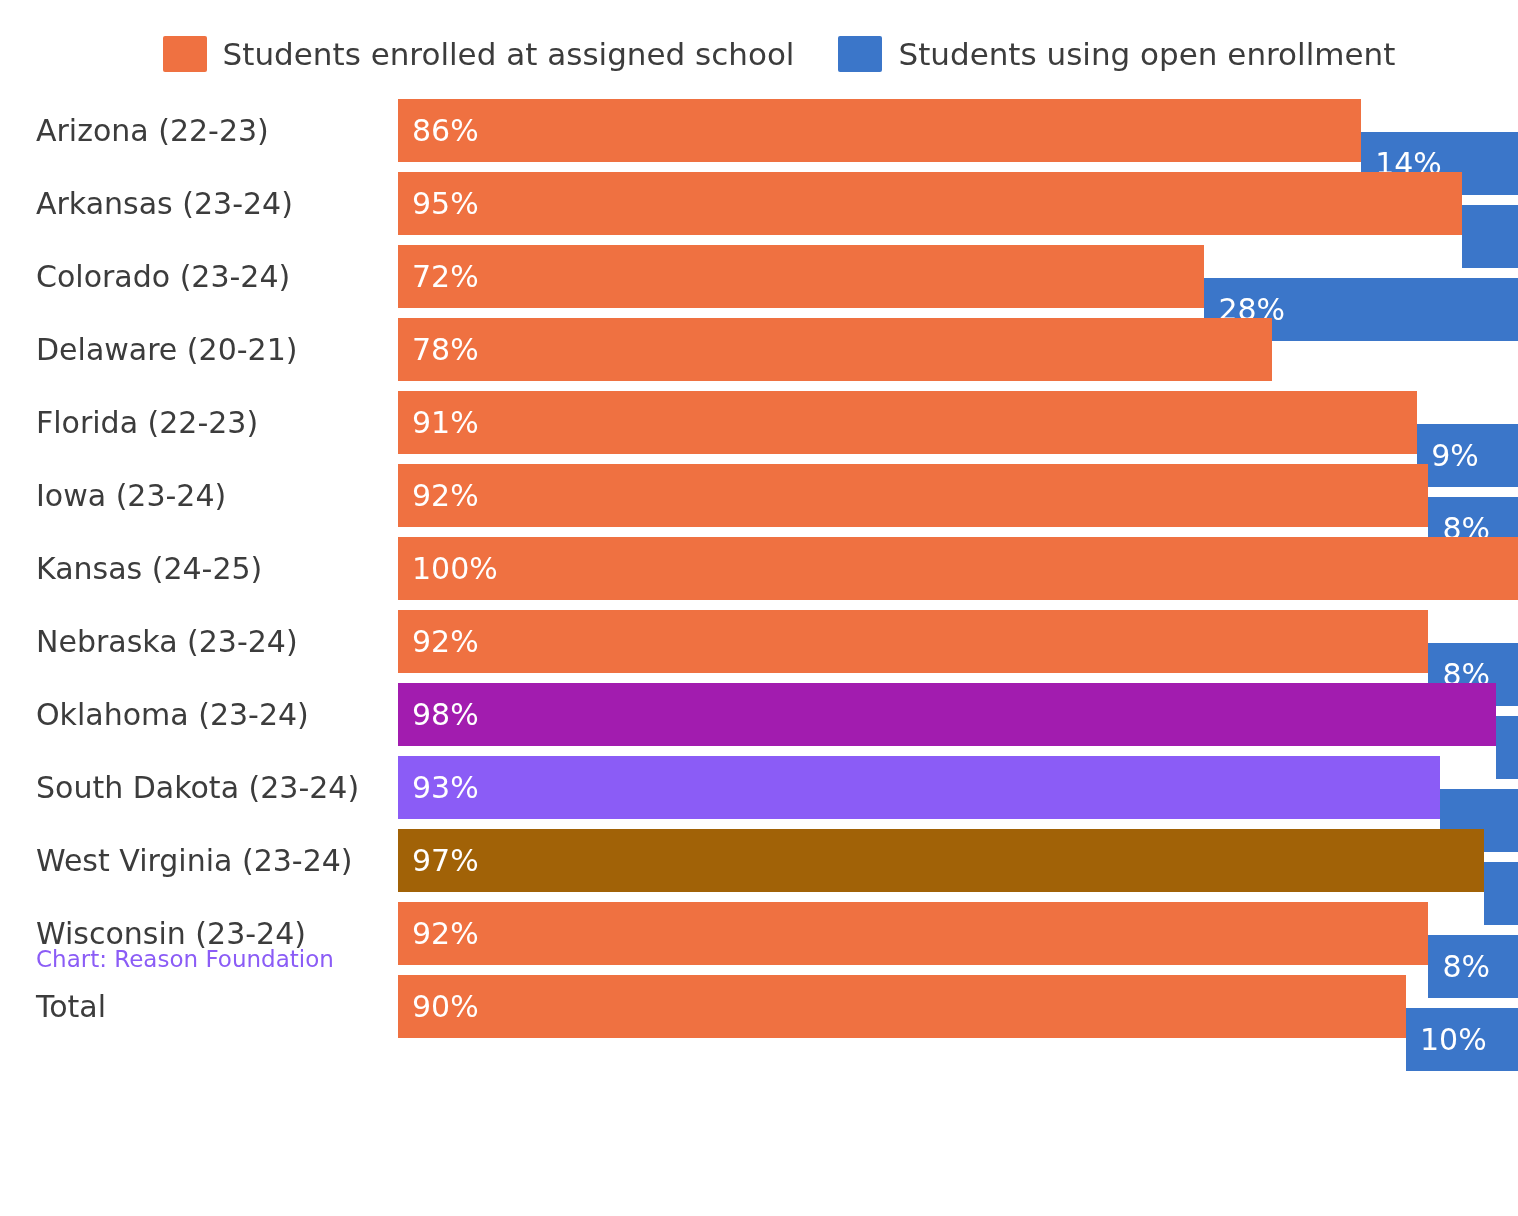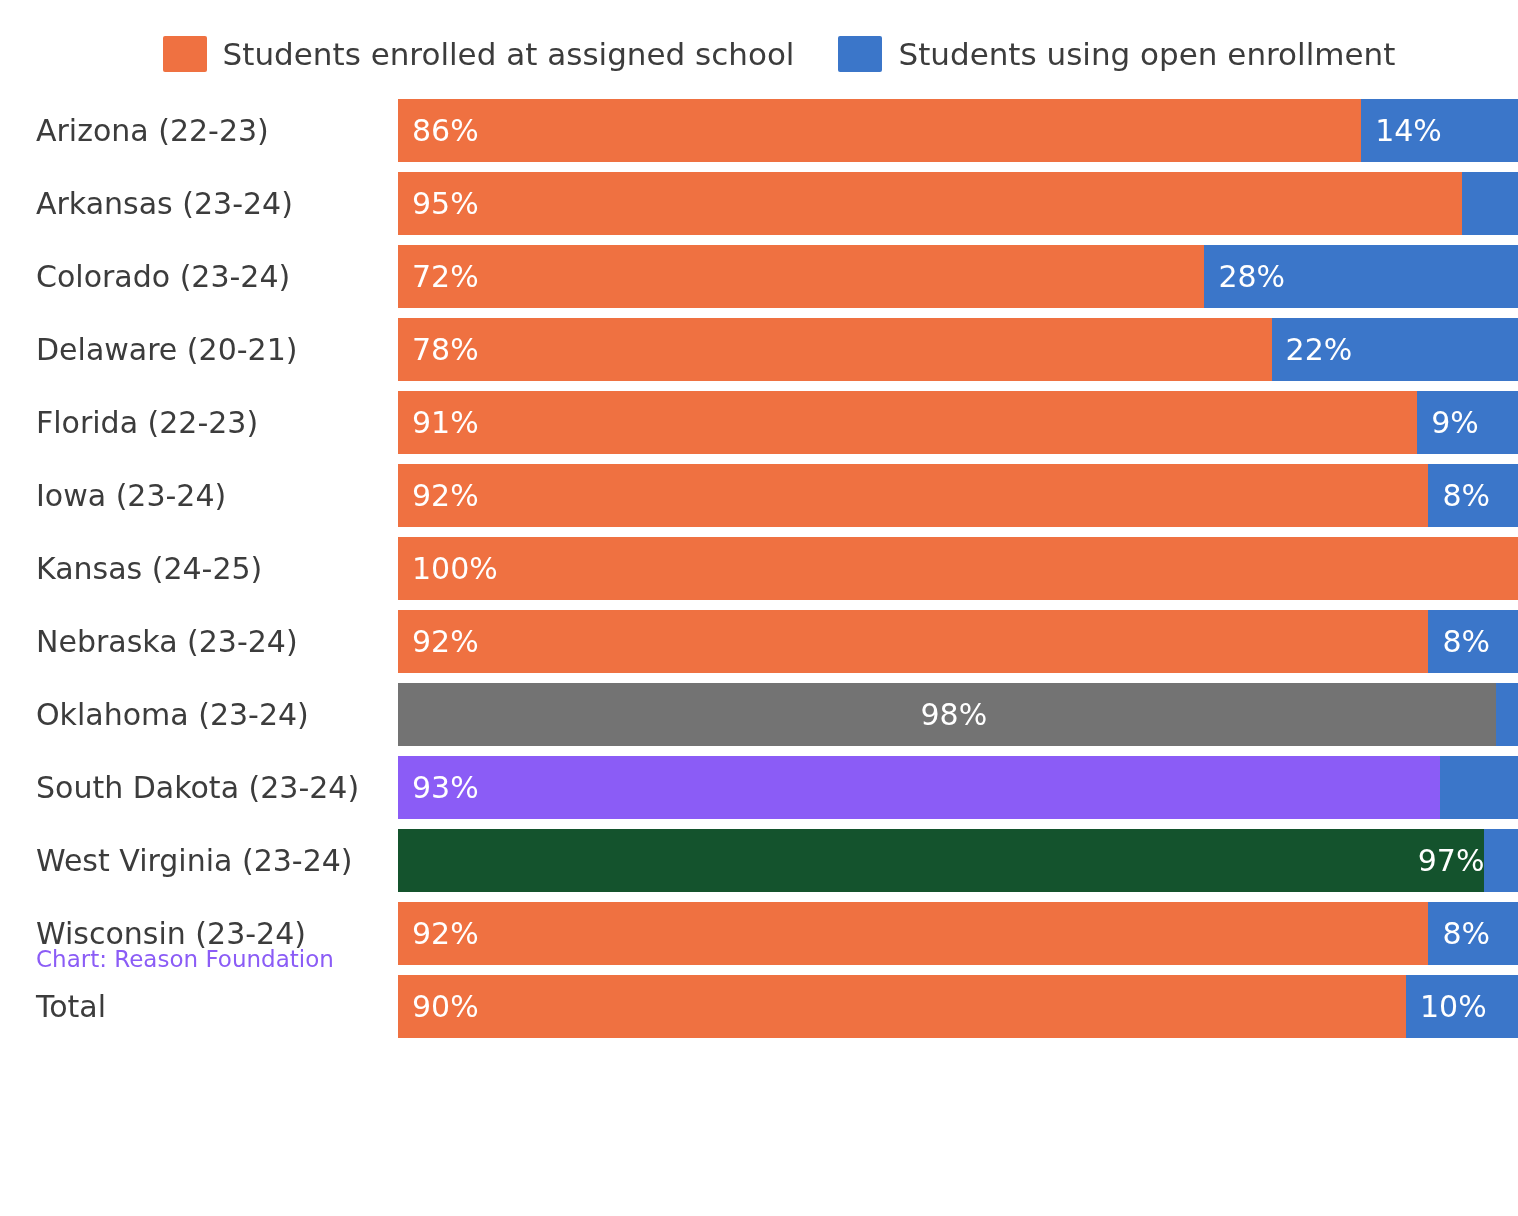--- a/index.html
+++ b/index.html
@@ -86,20 +86,21 @@
   }
   .seg-assigned {
     background: #ef7141;
     justify-content: flex-start;
     padding-left: 14px;
   }
   .seg-open {
     background: #3b76c9;
     justify-content: flex-start;
     padding-left: 14px;
+    margin-top: 33px;
   }
   .seg-value {
     color: #ffffff;
     font-size: 30px;
     white-space: nowrap;
   }
 
   .footnote {
     position: absolute;
     left: 36px;
@@ -155,23 +156,20 @@
             <span class="seg-value">28%</span>
           </div>
         </div>
       </div>
       <div class="row">
         <div class="row-label">Delaware (20-21)</div>
         <div class="bars">
           <div class="seg seg-assigned" style="width: 78%; background: rgb(239, 113, 65);">
             <span class="seg-value">78%</span>
           </div>
-          <div class="seg seg-open" style="width: 22%; background: rgb(59, 118, 201);">
-            <span class="seg-value">22%</span>
-          </div>
         </div>
       </div>
       <div class="row">
         <div class="row-label">Florida (22-23)</div>
         <div class="bars">
           <div class="seg seg-assigned" style="width: 91%; background: rgb(239, 113, 65);">
             <span class="seg-value">91%</span>
           </div>
           <div class="seg seg-open" style="width: 9%; background: rgb(59, 118, 201);">
             <span class="seg-value">9%</span>
@@ -204,39 +202,39 @@
             <span class="seg-value">92%</span>
           </div>
           <div class="seg seg-open" style="width: 8%; background: rgb(59, 118, 201);">
             <span class="seg-value">8%</span>
           </div>
         </div>
       </div>
       <div class="row">
         <div class="row-label">Oklahoma (23-24)</div>
         <div class="bars">
-          <div class="seg seg-assigned" style="width: 98%; background: #737373; justify-content: center;">
+          <div class="seg seg-assigned" style="width: 98%; background: #a21caf;">
             <span class="seg-value">98%</span>
           </div>
           <div class="seg seg-open" style="width: 2%; background: rgb(59, 118, 201);"></div>
         </div>
       </div>
       <div class="row">
         <div class="row-label">South Dakota (23-24)</div>
         <div class="bars">
           <div class="seg seg-assigned" style="width: 93%; background: #8b5cf6;">
             <span class="seg-value">93%</span>
           </div>
           <div class="seg seg-open" style="width: 7%; background: rgb(59, 118, 201);"></div>
         </div>
       </div>
       <div class="row">
         <div class="row-label">West Virginia (23-24)</div>
         <div class="bars">
-          <div class="seg seg-assigned" style="width: 97%; background: #14532d; justify-content: flex-end;">
+          <div class="seg seg-assigned" style="width: 97%; background: #a16207;">
             <span class="seg-value">97%</span>
           </div>
           <div class="seg seg-open" style="width: 3%; background: rgb(59, 118, 201);"></div>
         </div>
       </div>
       <div class="row">
         <div class="row-label">Wisconsin (23-24)</div>
         <div class="bars">
           <div class="seg seg-assigned" style="width: 92%; background: rgb(239, 113, 65);">
             <span class="seg-value">92%</span>

